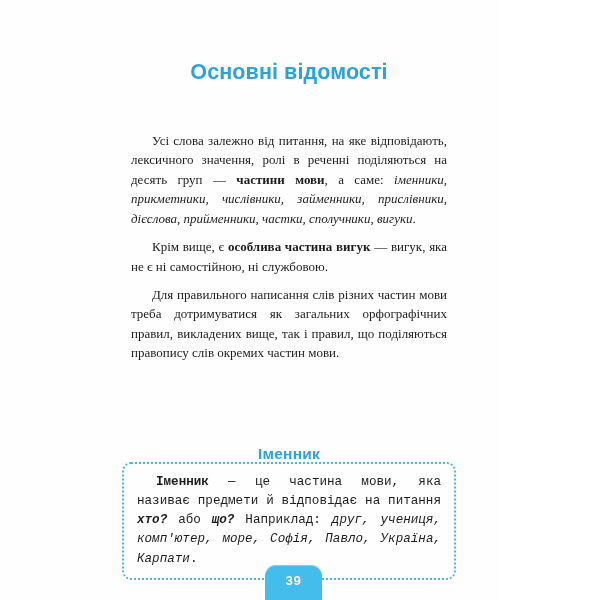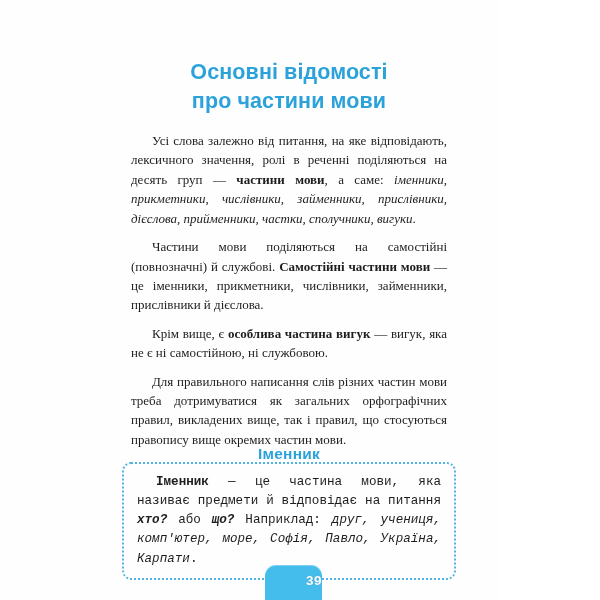--- a/index.html
+++ b/index.html
@@ -109,44 +109,42 @@
     height: 48px;
     background: #45bdec;
     border-radius: 11px 11px 4px 4px;
     box-shadow: inset 0 1px 0 rgba(255,255,255,0.30);
   }
   .page-badge .num {
     position: absolute;
     left: 0;
     right: 0;
     top: 8px;
-    text-align: right;
+    text-align: center;
     font-family: "Liberation Sans", "DejaVu Sans", sans-serif;
     font-weight: bold;
     font-size: 13.5px;
     color: #ffffff;
     letter-spacing: 0.5px;
     text-shadow: 0 0 1px rgba(40,120,160,0.55);
   }
 </style>
 </head>
 <body>
 
 <div class="page">
 
   <h1 class="page-title">
     <span class="ln">Основні відомості</span>
-    <span class="ln">про частини мови</span>
   </h1>
 
   <div class="body-area">
     <p class="para"><span>Усі слова залежно від питання, на яке відповідають, лексичного значення, ролі в реченні поділяються на десять груп — </span><span class="b">частини мови</span><span>, а саме: </span><span class="i">іменники, прикметники, числівники, займенники, прислівники, дієслова, прийменники, частки, сполучники, вигуки</span><span>.</span></p>
-    <p class="para"><span>Частини мови поділяються на самостійні (повнозначні) й службові. </span><span class="b">Самостійні частини мови</span><span> — це іменники, прикметники, числівники, займенники, прислівники й дієслова.</span></p>
     <p class="para"><span>Крім вище, є </span><span class="b">особлива частина вигук</span><span> — вигук, яка не є ні самостійною, ні службовою.</span></p>
-    <p class="para"><span>Для правильного написання слів різних частин мови треба дотримуватися як загальних орфографічних правил, викладених вище, так і правил, що стосуються правопису вище окремих частин мови.</span></p>
+    <p class="para"><span>Для правильного написання слів різних частин мови треба дотримуватися як загальних орфографічних правил, викладених вище, так і правил, що поділяються правопису слів окремих частин мови.</span></p>
   </div>
 
   <h2 class="section-heading">Іменник</h2>
 
   <div class="def-box">
     <p><span class="b">Іменник</span><span> — це частина мови, яка називає предмети й відповідає на питання </span><span class="b i">хто?</span><span> або </span><span class="b i">що?</span><span> Наприклад: </span><span class="i">друг, учениця, комп'ютер, море, Софія, Павло, Україна, Карпати</span><span>.</span></p>
   </div>
 
   <div class="page-badge">
     <span class="num">39</span>

